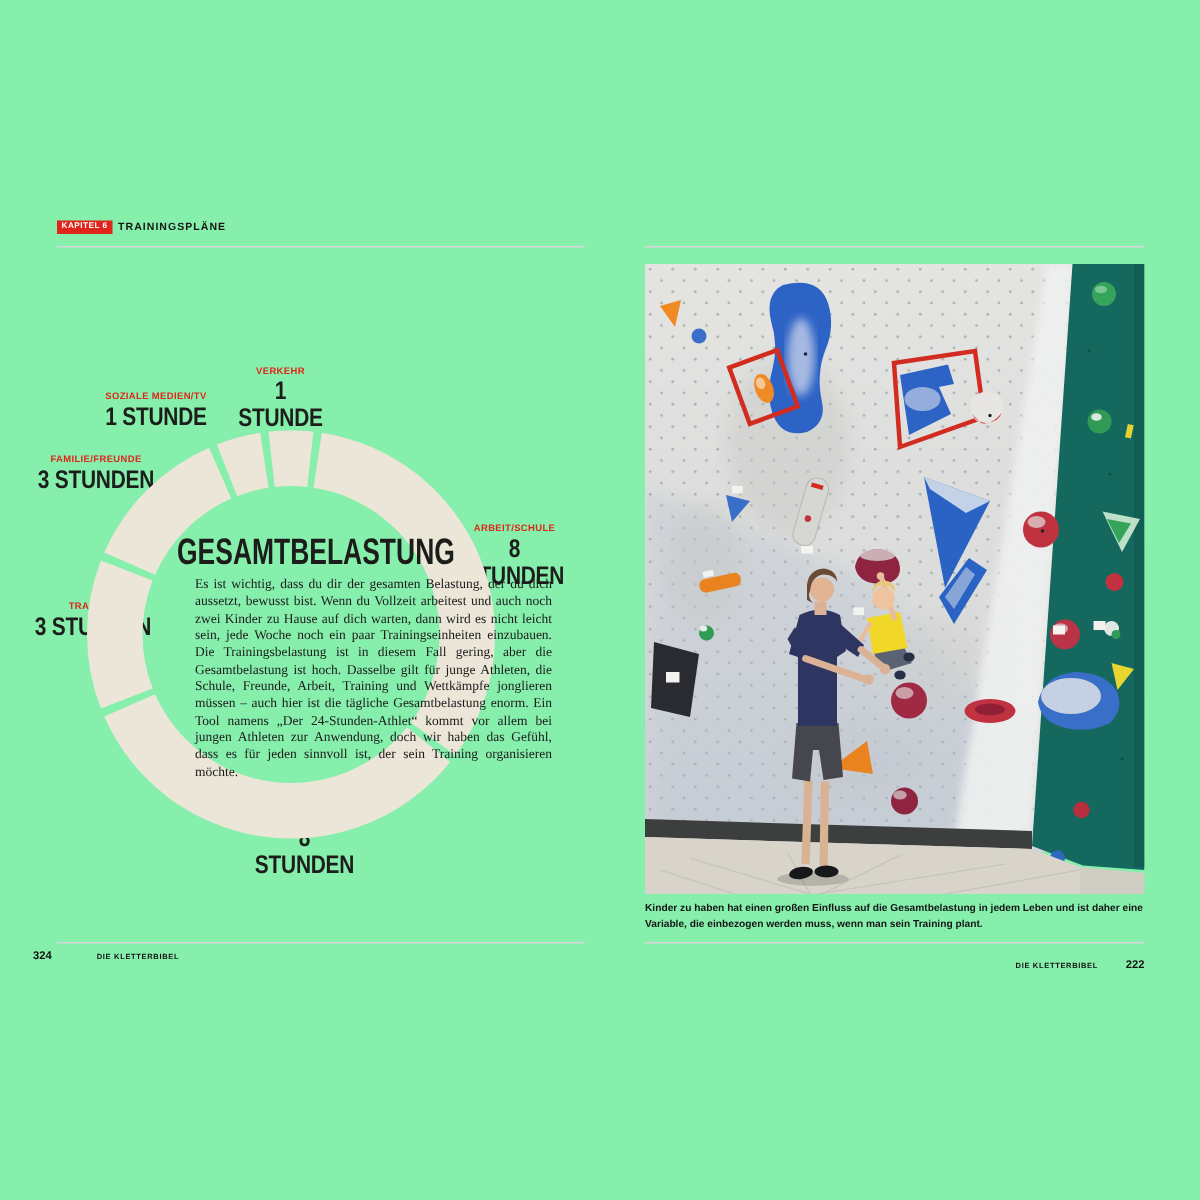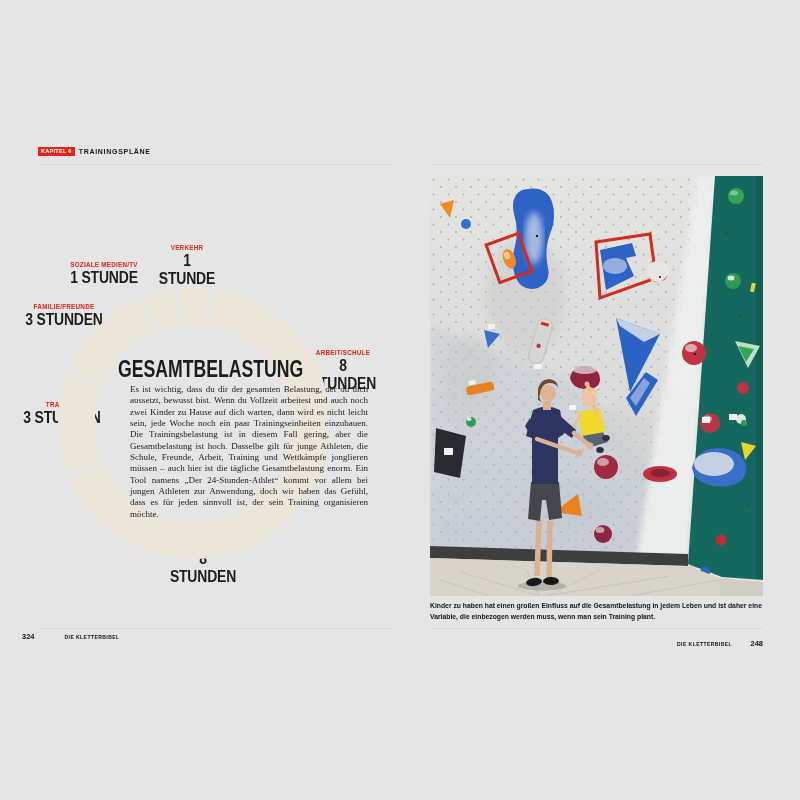--- a/index.html
+++ b/index.html
@@ -1,16 +1,16 @@
 <!DOCTYPE html>
 <html><head>
 <meta charset="utf-8">
 <style>
   html,body{margin:0;padding:0;background:#ffffff;}
-  .spread{position:relative;width:800px;height:800px;background:#e5e5e5;overflow:hidden;
+  .spread{position:relative;width:800px;height:800px;background:#86efac;overflow:hidden;
           font-family:"Liberation Sans",sans-serif;color:#1c1c1a;}
   .page-rule{position:absolute;height:1px;background:#d8d8d6;}
   
   .chapter-header{position:absolute;left:38px;top:147px;display:flex;align-items:center;gap:4px;}
   .badge-box{background:#e0251b;color:#fff;font-weight:bold;font-size:5.5px;letter-spacing:.3px;
              padding:2px 3px 1.5px 3px;line-height:1;}
   .chapter-title{font-weight:bold;font-size:7px;letter-spacing:.7px;color:#161614;line-height:1;}
   
   .chart-label{position:absolute;text-align:center;}
   .chart-label .cat{font-weight:bold;font-size:6.3px;letter-spacing:.25px;color:#e0251b;line-height:1.1;}
@@ -246,16 +246,16 @@
 
   <div class="page-rule" style="left:38px;top:628px;width:352px;"></div>
   <div class="page-rule" style="left:430px;top:628px;width:333px;"></div>
 
   <div class="footer-left">
     <span class="folio">324</span>
     <span class="booktitle">DIE KLETTERBIBEL</span>
   </div>
   <div class="footer-right">
     <span class="booktitle">DIE KLETTERBIBEL</span>
-    <span class="folio">248</span>
+    <span class="folio">222</span>
   </div>
 
 </div>
 
 </body></html>

